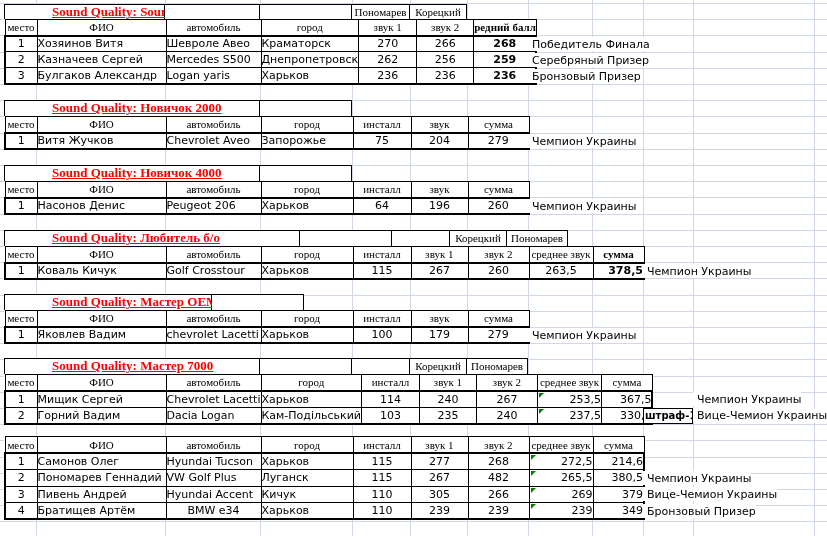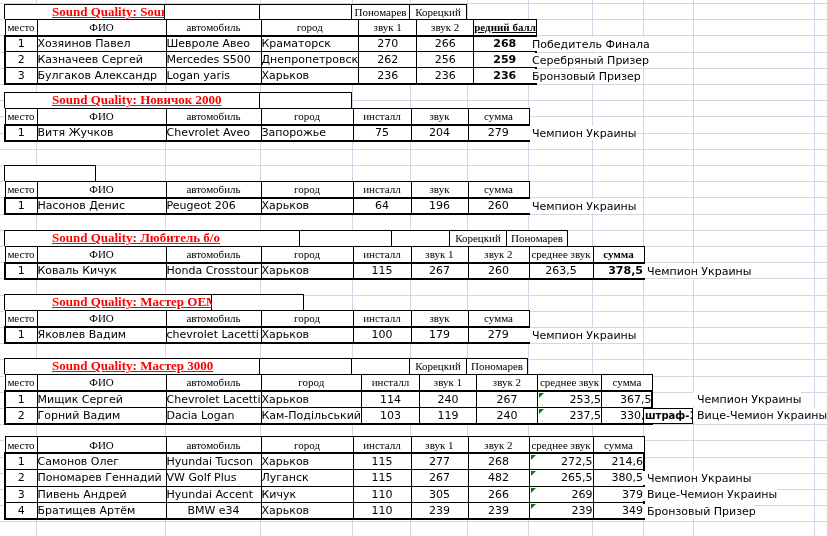--- a/index.html
+++ b/index.html
@@ -17,21 +17,21 @@
   table.grid{border-collapse:collapse;table-layout:fixed;margin-top:-1px;background:#fff;position:relative;}
   table.grid td{border:1px solid #000;padding:0;overflow:hidden;white-space:nowrap;box-sizing:border-box;
                 vertical-align:middle;position:relative;}
   tr.hrow td{font-family:"Liberation Serif",serif;font-size:11px;text-align:center;}
   tbody.data{border:2px solid #000;}
   td.txt{padding-left:3px;text-align:left;}
   td.num{text-align:center;}
   td.rt{text-align:right;padding-right:4px;}
   td.ctr{text-align:center;}
   td.b{font-weight:bold;}
-  td.lft{text-align:left;overflow:visible;padding-left:1px;text-decoration:underline;}
+  td.lft{text-align:left;overflow:visible;padding-left:1px;}
   .h16 td{height:16px;} .h16{height:16px;}
   .h165 td{height:16.5px;} .h165{height:16.5px;}
   .note{position:absolute;white-space:nowrap;padding-left:4px;background:#fff;display:flex;align-items:center;}
   .penalty{position:absolute;box-sizing:border-box;border:1px solid #000;background:#fff;font-weight:bold;
            font-size:10px;display:flex;align-items:center;padding-left:1px;overflow:hidden;}
   .tri{position:absolute;left:1px;top:1px;width:0;height:0;
        border-top:5px solid #008000;border-right:5px solid transparent;}
 </style>
 </head>
 <body>
@@ -109,21 +109,21 @@
         <td>автомобиль</td>
         <td>город</td>
         <td>звук 1</td>
         <td>звук 2</td>
         <td class="lft b">редний балл</td>
       </tr>
       </tbody>
         <tbody class="data">
         <tr class="h16">
           <td class="num">1</td>
-          <td class="txt">Хозяинов Павел</td>
+          <td class="txt">Хозяинов Витя</td>
           <td class="txt">Шевроле Авео</td>
           <td class="txt">Краматорск</td>
           <td class="num">270</td>
           <td class="num">266</td>
           <td class="num b">268</td>
         </tr>
         <tr class="h16">
           <td class="num">2</td>
           <td class="txt">Казначеев Сергей</td>
           <td class="txt">Mercedes S500</td>
@@ -141,21 +141,21 @@
           <td class="num">236</td>
           <td class="num b">236</td>
         </tr>
       </tbody>
     </table>
     <div class="note" style="left:524px;top:33px;height:14px">Победитель Финала</div>
     <div class="note" style="left:524px;top:49px;height:14px">Серебряный Призер</div>
     <div class="note" style="left:524px;top:65px;height:14px">Бронзовый Призер</div>
   </div>
 
-  <div class="section" style="top:92px">
+  <div class="section" style="top:100px">
     <div class="trow h165">
       <div class="tc title-cell" style="width:256px">Sound Quality: Новичок 2000</div>
       <div class="tc" style="width:92px"></div>
     </div>
     <table class="grid">
       <colgroup>
           <col style="width:32px">
           <col style="width:129px">
           <col style="width:95px">
           <col style="width:92px">
@@ -184,20 +184,21 @@
           <td class="num">204</td>
           <td class="num">279</td>
         </tr>
       </tbody>
     </table>
     <div class="note" style="left:524px;top:34px;height:14px">Чемпион Украины</div>
   </div>
 
   <div class="section" style="top:165px">
     <div class="trow h165">
+      <div class="tc title-cell" style="width:256px">Sound Quality: Новичок 4000</div>
       <div class="tc" style="width:92px"></div>
     </div>
     <table class="grid">
       <colgroup>
           <col style="width:32px">
           <col style="width:129px">
           <col style="width:95px">
           <col style="width:92px">
           <col style="width:58px">
           <col style="width:57px">
@@ -259,21 +260,21 @@
         <td>звук 1</td>
         <td>звук 2</td>
         <td>среднее звук</td>
         <td class="b">сумма</td>
       </tr>
       </tbody>
         <tbody class="data">
         <tr class="h165">
           <td class="num">1</td>
           <td class="txt">Коваль Кичук</td>
-          <td class="txt">Honda Crosstour</td>
+          <td class="txt">Golf Crosstour</td>
           <td class="txt">Харьков</td>
           <td class="num">115</td>
           <td class="num">267</td>
           <td class="num">260</td>
           <td class="ctr">263,5</td>
           <td class="rt b">378,5</td>
         </tr>
       </tbody>
     </table>
     <div class="note" style="left:639px;top:34px;height:14px">Чемпион Украины</div>
@@ -315,21 +316,21 @@
           <td class="num">179</td>
           <td class="num">279</td>
         </tr>
       </tbody>
     </table>
     <div class="note" style="left:524px;top:34px;height:14px">Чемпион Украины</div>
   </div>
 
   <div class="section" style="top:358px">
     <div class="trow h165">
-      <div class="tc title-cell" style="width:256px">Sound Quality: Мастер 3000</div>
+      <div class="tc title-cell" style="width:256px">Sound Quality: Мастер 7000</div>
       <div class="tc" style="width:92px"></div>
       <div class="tc" style="width:58px"></div>
       <div class="tc judge" style="width:57px">Корецкий</div>
       <div class="tc judge" style="width:61px">Пономарев</div>
     </div>
     <table class="grid">
       <colgroup>
           <col style="width:32px">
           <col style="width:129px">
           <col style="width:95px">
@@ -364,21 +365,21 @@
           <td class="num">267</td>
           <td class="rt"><span class="tri"></span><span>253,5</span></td>
           <td class="rt">367,5</td>
         </tr>
         <tr class="h165">
           <td class="num">2</td>
           <td class="txt">Горний Вадим</td>
           <td class="txt">Dacia Logan</td>
           <td class="txt">Кам-Подільський</td>
           <td class="num">103</td>
-          <td class="num">119</td>
+          <td class="num">235</td>
           <td class="num">240</td>
           <td class="rt"><span class="tri"></span><span>237,5</span></td>
           <td class="rt">330,5</td>
         </tr>
       </tbody>
     </table>
     <div class="note" style="left:689px;top:34px;height:14px">Чемпион Украины</div>
     <div class="penalty" style="left:639px;top:49.5px;width:50px;height:16.5px">штраф-10</div>
     <div class="note" style="left:689px;top:50px;height:14px">Вице-Чемион Украины</div>
   </div>

